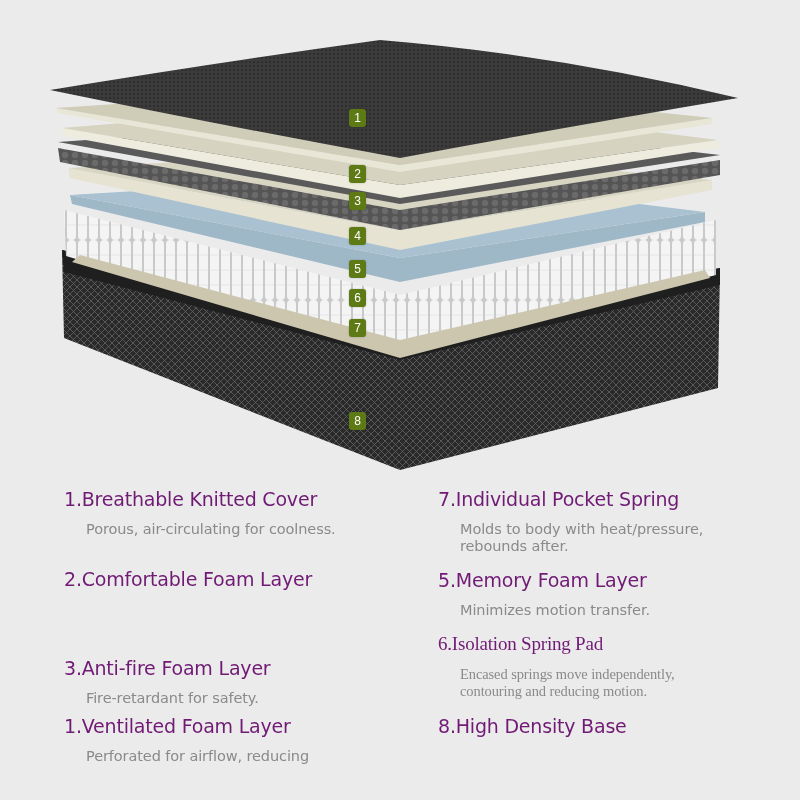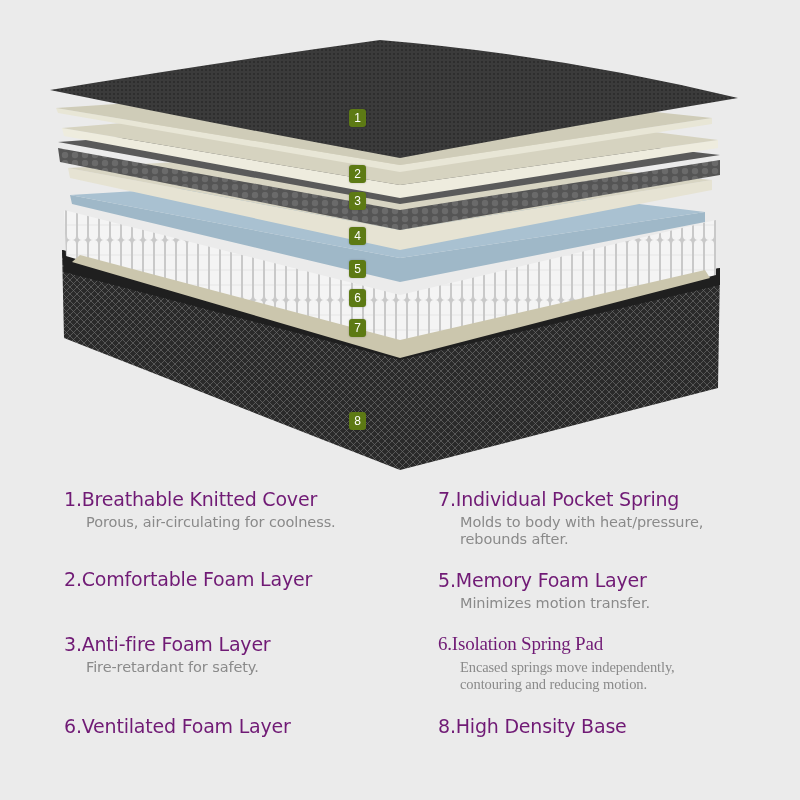--- a/index.html
+++ b/index.html
@@ -6,21 +6,21 @@
   body { width:800px; height:800px; background:#ebebeb; overflow:hidden; position:relative;
          font-family:"DejaVu Sans", "Liberation Sans", sans-serif; }
   #illustration { position:absolute; left:0; top:0; width:800px; height:470px; }
   .badge { position:absolute; width:17px; height:18px; background:#5d7a14; color:#fff;
            border-radius:3px; font-size:12px; line-height:18px; text-align:center;
            font-family:"Liberation Sans", sans-serif; box-shadow:0 0 2px rgba(0,0,0,.25); }
   .feature { position:absolute; }
   .feature .title { color:#701a75; font-size:19px; font-weight:500; white-space:nowrap;
                     letter-spacing:-0.2px; line-height:24px; }
   .feature .desc { color:#8a8a8a; font-size:14.5px; line-height:17px; margin-left:22px;
-                   margin-top:3px; white-space:pre-line; letter-spacing:-0.1px; }
+                   margin-top:10px; white-space:pre-line; letter-spacing:-0.1px; }
 </style>
 </head>
 <body>
 
 <svg id="illustration" viewBox="0 0 800 470" xmlns="http://www.w3.org/2000/svg">
   <defs>
     <pattern id="knit" width="4" height="4" patternUnits="userSpaceOnUse">
       <rect width="4" height="4" fill="#3b3b3b"></rect>
       <circle cx="2" cy="2" r="1.1" fill="#2a2a2a"></circle>
     </pattern>
@@ -78,26 +78,27 @@
 <div class="badge" style="left:349px;top:319px;">7</div>
 <div class="badge" style="left:349px;top:412px;">8</div>
 
 <div class="feature" style="left:64px;top:487px;">
   <div class="title">1.Breathable Knitted Cover</div>
   <div class="desc">Porous, air-circulating for coolness.</div>
 </div>
 <div class="feature" style="left:64px;top:567px;">
   <div class="title">2.Comfortable Foam Layer</div>
 </div>
-<div class="feature" style="left:64px;top:632px;">
+<div class="feature" style="left:64px;top:656px;">
   <div class="title">3.Anti-fire Foam Layer</div>
   <div class="desc">Fire-retardant for safety.</div>
 </div>
 <div class="feature" style="left:64px;top:714px;">
-  <div class="title">6.Ventilated Foam Layer</div>
+  <div class="title">1.Ventilated Foam Layer</div>
+  <div class="desc">Perforated for airflow, reducing</div>
 </div>
 
 <div class="feature" style="left:438px;top:487px;">
   <div class="title">7.Individual Pocket Spring</div>
   <div class="desc">Molds to body with heat/pressure,
 rebounds after.</div>
 </div>
 <div class="feature" style="left:438px;top:568px;">
   <div class="title">5.Memory Foam Layer</div>
   <div class="desc">Minimizes motion transfer.</div>

